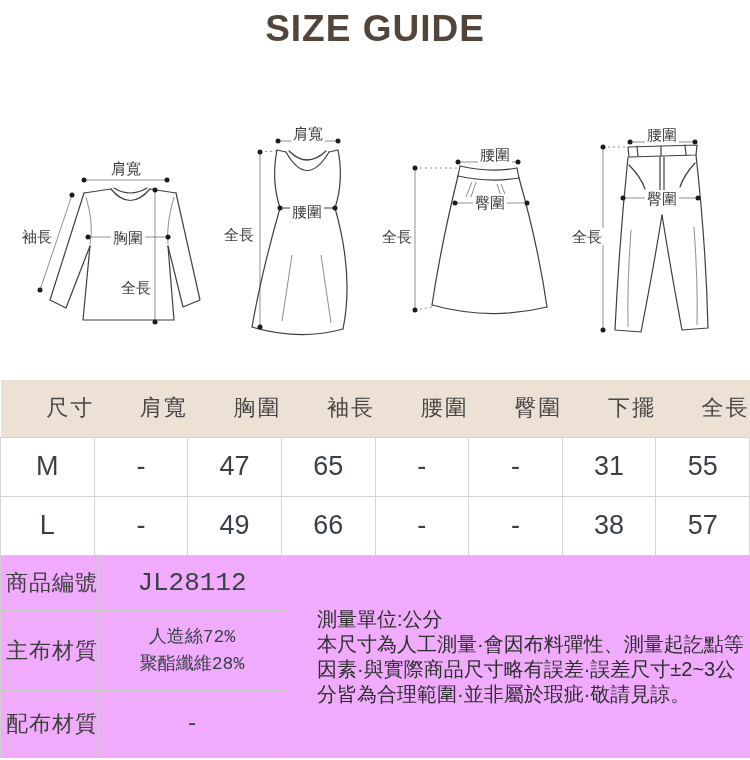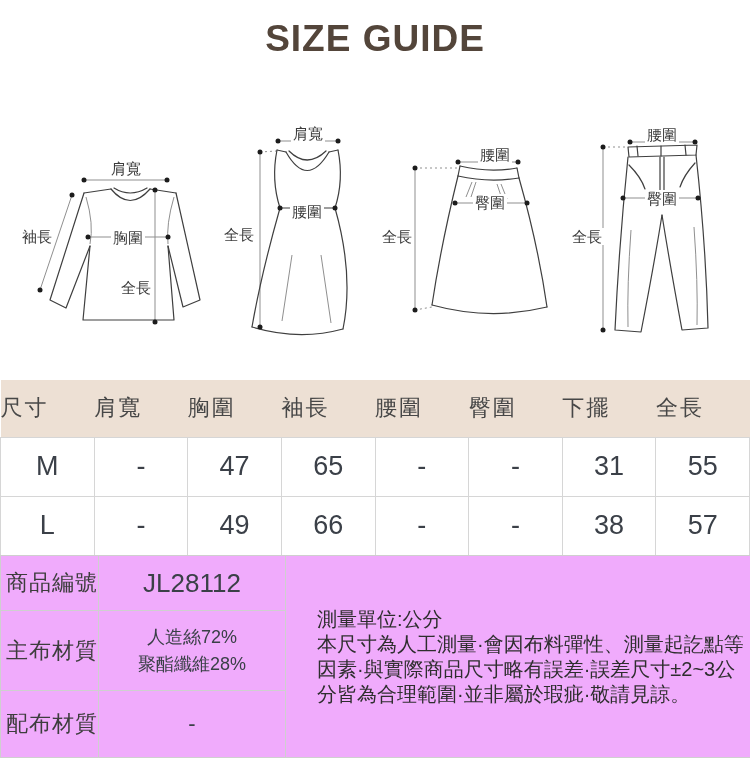--- a/index.html
+++ b/index.html
@@ -2,53 +2,53 @@
 <html><head>
 <meta charset="utf-8">
 <style>
   * { margin:0; padding:0; box-sizing:border-box; }
   html,body { background:#ffffff; }
   .page {
     position:relative; width:750px; height:760px; background:#ffffff;
     font-family:"Liberation Sans", sans-serif; overflow:hidden;
   }
   .title {
-    position:absolute; top:18px; left:0; width:750px; text-align:center;
+    position:absolute; top:8px; left:0; width:750px; text-align:center;
     font-size:37px; font-weight:700; letter-spacing:1px; color:#53453a;
   }
   
   .fig { position:absolute; }
   .fig svg { position:absolute; left:0; top:0; }
   .fig-label {
     position:absolute; transform:translateX(-50%); white-space:nowrap;
     font-size:15px; line-height:17px; color:#3c3c3c; background:#ffffff; padding:0 2px;
   }
   .garment { stroke:#3f3f3f; stroke-width:1.2; fill:none; stroke-linejoin:round; stroke-linecap:round; }
   .garment-light { stroke:#8f8f8f; stroke-width:1; fill:none; }
   .measure { stroke:#8f8f8f; stroke-width:1; fill:none; }
   .measure-dotted { stroke:#8f8f8f; stroke-width:1; fill:none; stroke-dasharray:2,3; }
   .dot { fill:#1c1c1c; }
   
   table { border-collapse:collapse; table-layout:fixed; }
   .size-table { position:absolute; top:380px; left:0; width:750px; }
   .size-table th {
     height:57px; background:#ede0d4; border:0;
-    font-size:22px; font-weight:400; letter-spacing:2px; color:#474747; text-align:left;
+    font-size:22px; font-weight:400; letter-spacing:2px; color:#474747; text-align:right;
   }
   .size-table td {
     height:59px; border:1px solid #d6d6d6; background:#ffffff;
     font-size:27px; font-weight:300; color:#3b4048; text-align:center; vertical-align:middle;
   }
   
   .info-table { position:absolute; top:555px; left:0; width:750px; height:202px; }
   .info-table td { border:1px solid #cfcfcf; background:#f0abfc; vertical-align:middle; }
   .info-label {
     font-size:22px; letter-spacing:1px; color:#3d3d3d; text-align:left; padding-left:5px;
   }
-  .info-value { text-align:center; color:#3a4047; }
+  .info-value { text-align:center; color:#3a4047;font-family:Liberation Mono, monospace; }
   .row-code   { height:55px; }
   .row-fabric { height:80px; }
   .row-trim   { height:67px; }
   .code-text   { font-size:26px; font-weight:300; }
   .fabric-line { display:block; font-size:18px; line-height:27px; }
   .dash-text   { font-size:22px; }
   .note-cell { padding:4px 6px 4px 7px; }
   .note-unit, .note-disclaimer {
     font-size:20px; line-height:25px; color:#2e2e2e; text-align:left;margin-left:24px;
   }

